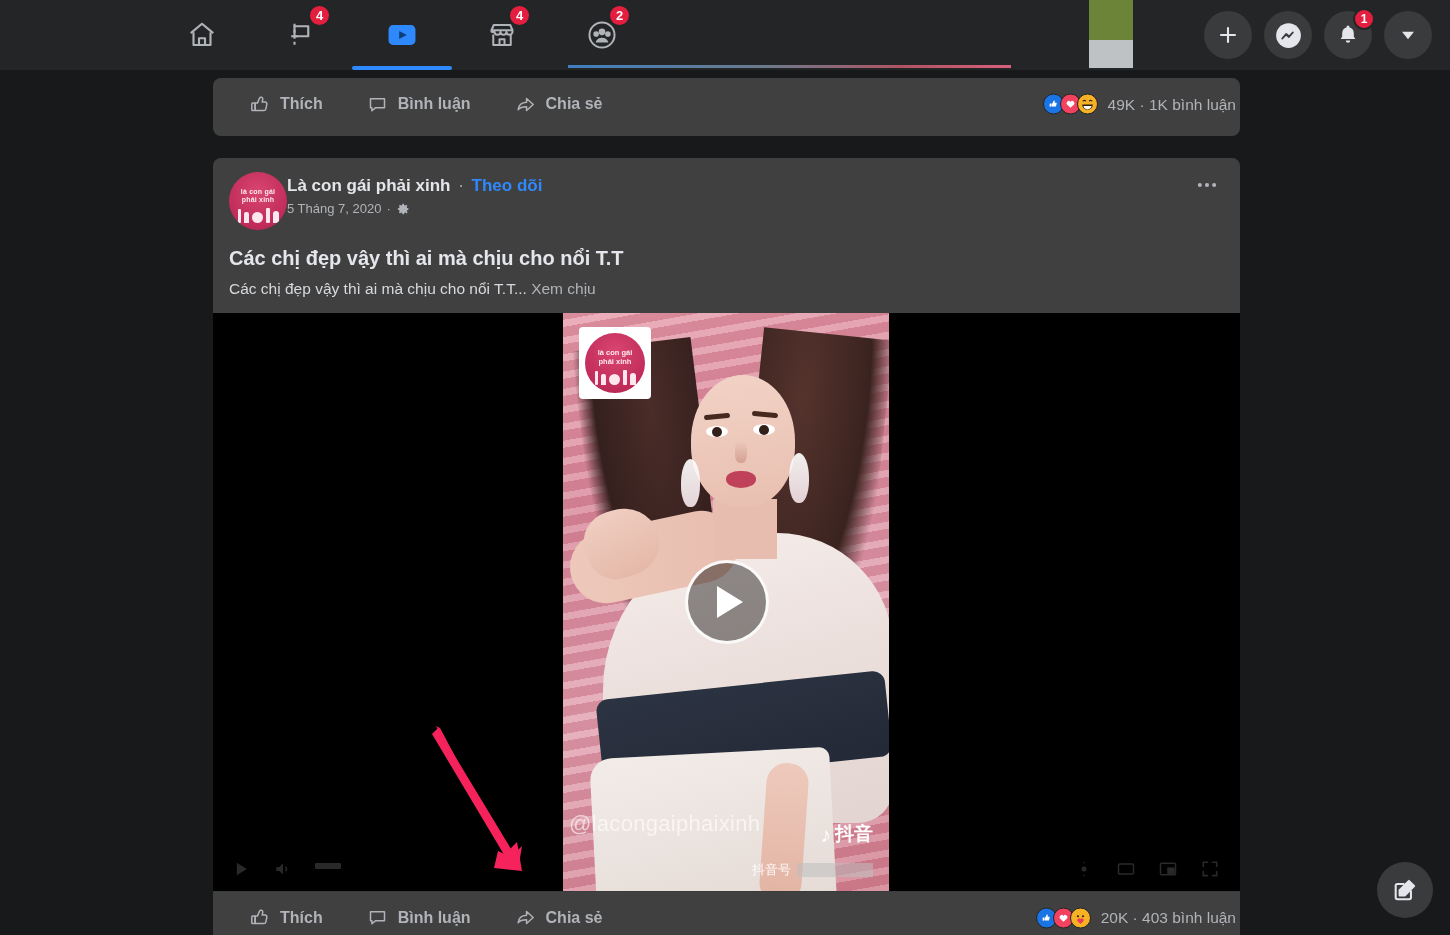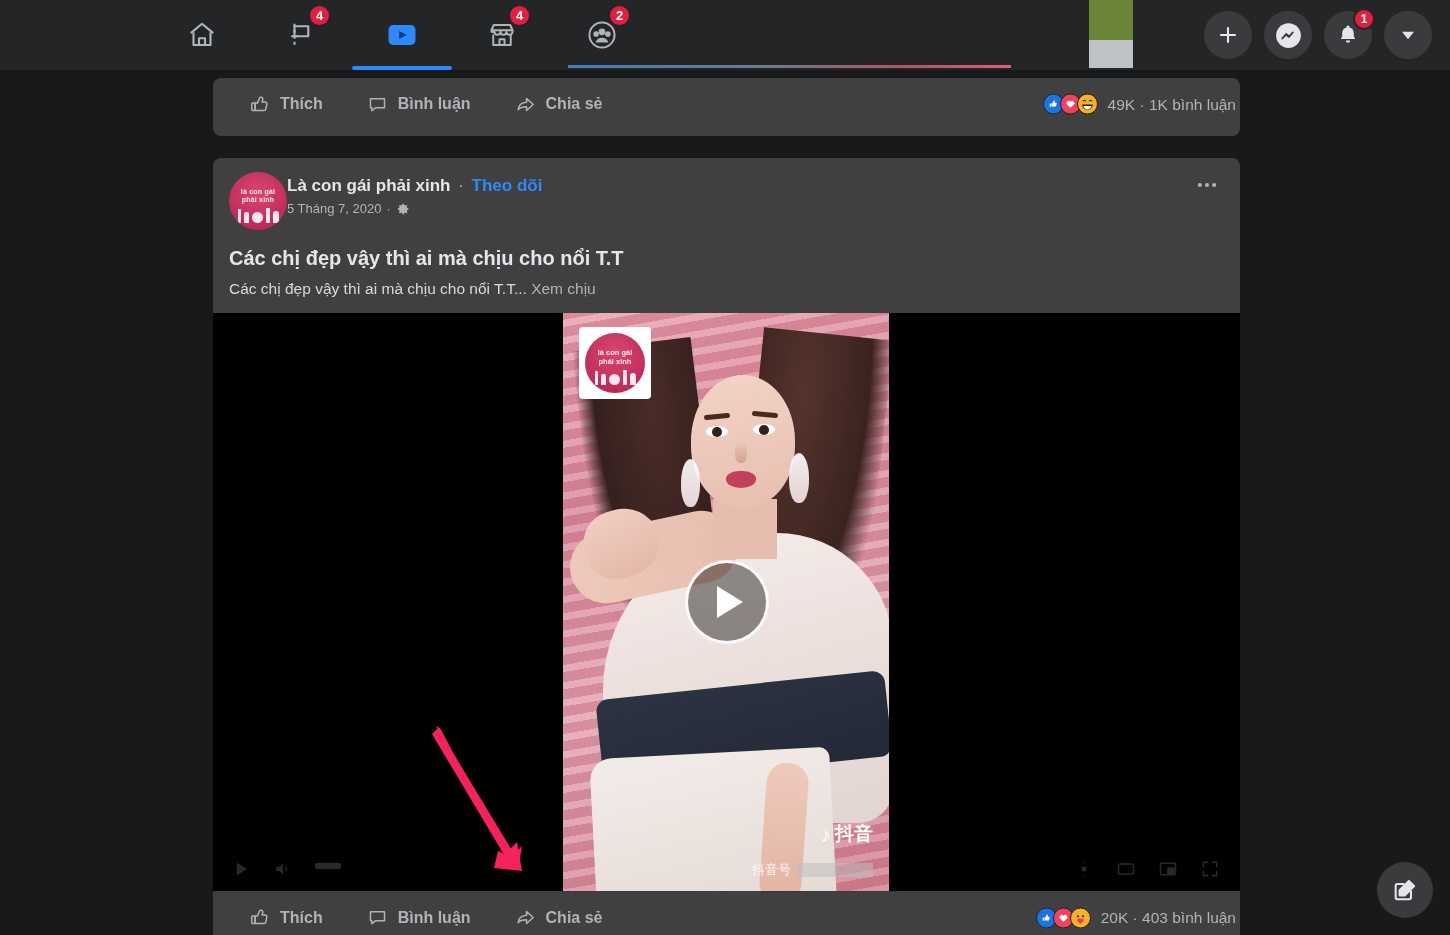--- a/index.html
+++ b/index.html
@@ -544,20 +544,21 @@
               <div class="av-items">
                 <i class="av-i1"></i>
                   <i class="av-i2"></i>
                   <i class="av-i3"></i>
                   <i class="av-i4"></i>
                   <i class="av-i5"></i>
               </div>
             </div>
           </div>
 
+          <div class="watermark">@lacongaiphaixinh</div>
 
           <div class="douyin">
             <span class="dy-note">♪</span>
             <span>抖音</span>
           </div>
           <div class="douyin-id">
             <span>抖音号</span>
             <span class="blur"></span>
           </div>
         </div>

